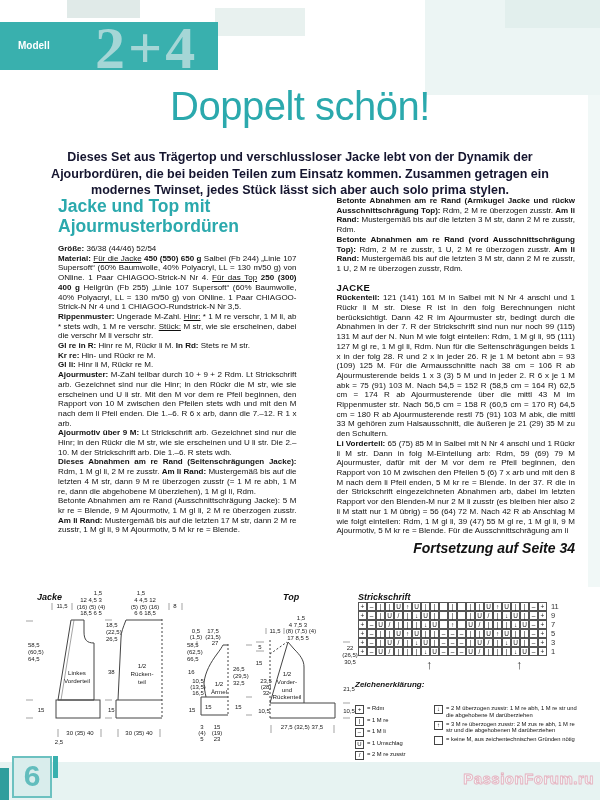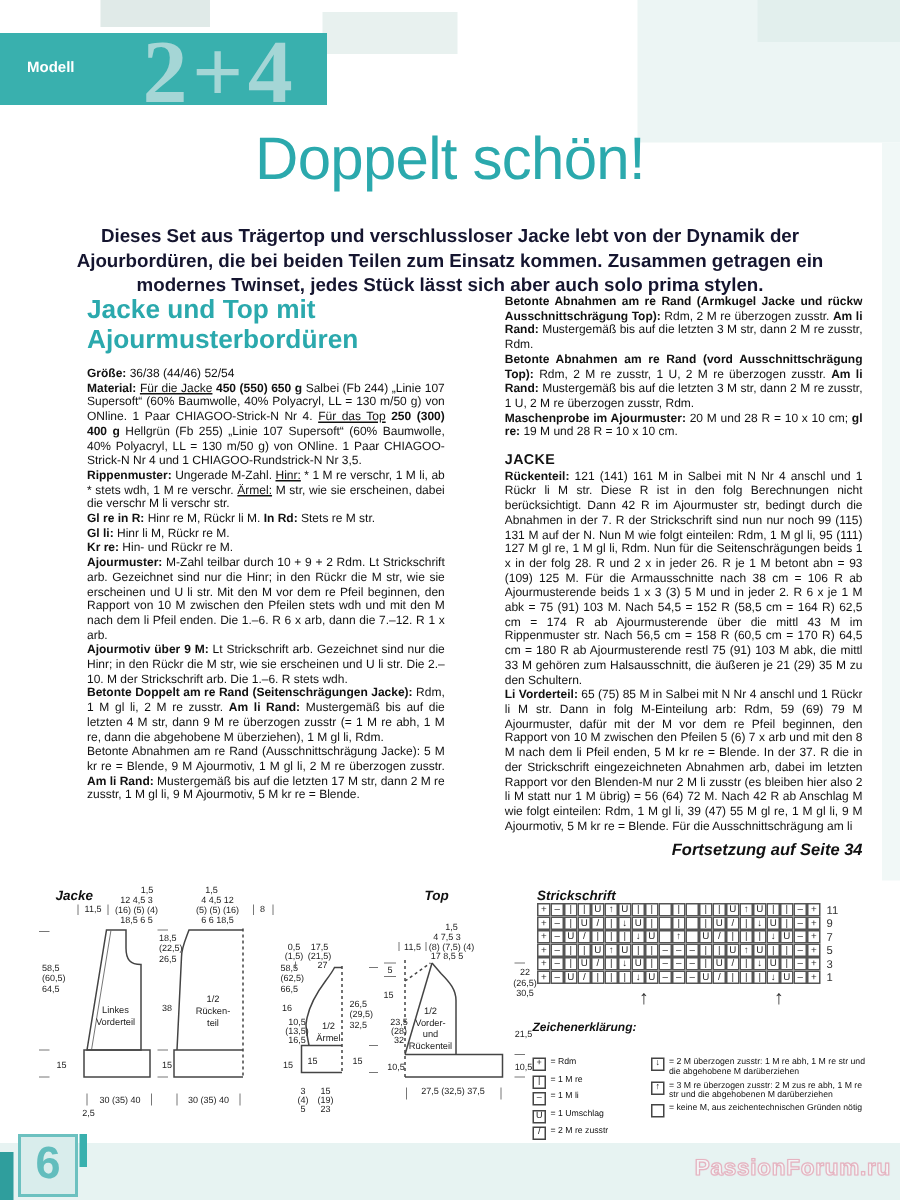--- a/index.html
+++ b/index.html
@@ -10,21 +10,21 @@
   .modell{position:absolute;left:18px;top:40px;color:#fff;font-weight:bold;font-size:10px;z-index:3;}
   .model-num{position:absolute;left:95px;top:20px;font-family:"Liberation Serif",serif;font-weight:bold;font-size:60px;line-height:56px;color:#a5d6d6;letter-spacing:3px;z-index:2;}
   .page-title{position:absolute;left:0;top:84px;width:600px;text-align:center;font-size:40px;color:#2ba9ad;letter-spacing:-0.5px;}
   .intro{position:absolute;left:40px;top:149px;width:520px;text-align:center;font-weight:bold;font-size:12.5px;line-height:16.5px;color:#15152f;}
   
   .cols{position:absolute;left:30px;top:196px;width:545px;height:392px;display:flex;gap:12px;overflow:hidden;}
   .col{width:266px;font-size:8px;line-height:9.7px;text-align:justify;margin-left:28px;}
   .col-heading{font-size:17.5px;line-height:20px;font-weight:bold;color:#2ba9ad;margin:0 0 8px 0;text-align:left;}
   .para{margin:0;}
   .sub-heading{font-size:9.5px;font-weight:bold;margin:9px 0 1px 0;text-align:left;letter-spacing:0.3px;}
-  .continuation{text-align:right;font-weight:bold;font-style:italic;font-size:11px;margin-top:8px;}
+  .continuation{text-align:right;font-weight:bold;font-style:italic;font-size:14px;margin-top:8px;}
   
   .diagrams{position:absolute;left:25px;top:588px;width:552px;height:172px;}
   svg{position:absolute;left:0;top:0;}
   svg text{font-size:6px;fill:#222;font-family:"Liberation Sans",sans-serif;}
   .seclab{font-size:9px;font-weight:bold;font-style:italic;fill:#111;}
   .shape{fill:none;stroke:#444;stroke-width:1;}
   .thin{fill:none;stroke:#666;stroke-width:0.6;}
   .dash{fill:none;stroke:#444;stroke-width:1;stroke-dasharray:2,2;}
   .pname{font-size:6.2px;}
   
@@ -64,35 +64,34 @@
 
 <h1 class="page-title" style="margin:0;font-weight:normal;">Doppelt schön!</h1>
 <div class="intro">Dieses Set aus Trägertop und verschlussloser Jacke lebt von der Dynamik der Ajourbordüren, die bei beiden Teilen zum Einsatz kommen. Zusammen getragen ein modernes Twinset, jedes Stück lässt sich aber auch solo prima stylen.</div>
 
 <div class="cols">
   <div class="col">
     <h2 class="col-heading">Jacke und Top mit Ajourmusterbordüren</h2>
     <div>
         <p class="para"><span style="font-weight: bold;">Größe: </span><span>36/38 (44/46) 52/54</span></p>
         <p class="para"><span style="font-weight: bold;">Material: </span><span style="text-decoration: underline;">Für die Jacke</span><span> </span><span style="font-weight: bold;">450 (550) 650 g </span><span>Salbei (Fb 244) „Linie 107 Supersoft“ (60% Baumwolle, 40% Polyacryl, LL = 130 m/50 g) von ONline. 1 Paar CHIAGOO-Strick-N Nr 4. </span><span style="text-decoration: underline;">Für das Top</span><span> </span><span style="font-weight: bold;">250 (300) 400 g </span><span>Hellgrün (Fb 255) „Linie 107 Supersoft“ (60% Baumwolle, 40% Polyacryl, LL = 130 m/50 g) von ONline. 1 Paar CHIAGOO-Strick-N Nr 4 und 1 CHIAGOO-Rundstrick-N Nr 3,5.</span></p>
-        <p class="para"><span style="font-weight: bold;">Rippenmuster: </span><span>Ungerade M-Zahl. </span><span style="text-decoration: underline;">Hinr:</span><span> * 1 M re verschr, 1 M li, ab * stets wdh, 1 M re verschr. </span><span style="text-decoration: underline;">Ärmel:</span><span> M str, wie sie erscheinen, dabei die verschr M li verschr str.</span></p>
+        <p class="para"><span style="font-weight: bold;">Rippenmuster: </span><span>Ungerade M-Zahl. </span><span style="text-decoration: underline;">Hinr:</span><span> * 1 M re verschr, 1 M li, ab * stets wdh, 1 M re verschr. </span><span style="text-decoration: underline;">Stück:</span><span> M str, wie sie erscheinen, dabei die verschr M li verschr str.</span></p>
         <p class="para"><span style="font-weight: bold;">Gl re in R: </span><span>Hinr re M, Rückr li M. </span><span style="font-weight: bold;">In Rd: </span><span>Stets re M str.</span></p>
+        <p class="para"><span style="font-weight: bold;">Kr re: </span><span>Hin- und Rückr re M.</span></p>
         <p class="para"><span style="font-weight: bold;">Gl li: </span><span>Hinr li M, Rückr re M.</span></p>
-        <p class="para"><span style="font-weight: bold;">Kr re: </span><span>Hin- und Rückr re M.</span></p>
         <p class="para"><span style="font-weight: bold;">Ajourmuster: </span><span>M-Zahl teilbar durch 10 + 9 + 2 Rdm. Lt Strickschrift arb. Gezeichnet sind nur die Hinr; in den Rückr die M str, wie sie erscheinen und U li str. Mit den M vor dem re Pfeil beginnen, den Rapport von 10 M zwischen den Pfeilen stets wdh und mit den M nach dem li Pfeil enden. Die 1.–6. R 6 x arb, dann die 7.–12. R 1 x arb.</span></p>
         <p class="para"><span style="font-weight: bold;">Ajourmotiv über 9 M: </span><span>Lt Strickschrift arb. Gezeichnet sind nur die Hinr; in den Rückr die M str, wie sie erscheinen und U li str. Die 2.–10. M der Strickschrift arb. Die 1.–6. R stets wdh.</span></p>
-        <p class="para"><span style="font-weight: bold;">Betonte Doppelt am re Rand (Seitenschrägungen Jacke): </span><span>Rdm, 1 M gl li, 2 M re zusstr. </span><span style="font-weight: bold;">Am li Rand: </span><span>Mustergemäß bis auf die letzten 4 M str, dann 9 M re überzogen zusstr (= 1 M re abh, 1 M re, dann die abgehobene M überziehen), 1 M gl li, Rdm.</span></p>
+        <p class="para"><span style="font-weight: bold;">Dieses Abnahmen am re Rand (Seitenschrägungen Jacke): </span><span>Rdm, 1 M gl li, 2 M re zusstr. </span><span style="font-weight: bold;">Am li Rand: </span><span>Mustergemäß bis auf die letzten 4 M str, dann 9 M re überzogen zusstr (= 1 M re abh, 1 M re, dann die abgehobene M überziehen), 1 M gl li, Rdm.</span></p>
         <p class="para"><span style="font-weight: normal;">Betonte Abnahmen am re Rand (Ausschnittschrägung Jacke): </span><span>5 M kr re = Blende, 9 M Ajourmotiv, 1 M gl li, 2 M re überzogen zusstr. </span><span style="font-weight: bold;">Am li Rand: </span><span>Mustergemäß bis auf die letzten 17 M str, dann 2 M re zusstr, 1 M gl li, 9 M Ajourmotiv, 5 M kr re = Blende.</span></p>
       </div>
   </div>
   <div class="col">
     <div>
         <p class="para"><span style="font-weight: bold;">Betonte Abnahmen am re Rand (Armkugel Jacke und rückw Ausschnittschrägung Top): </span><span>Rdm, 2 M re überzogen zusstr. </span><span style="font-weight: bold;">Am li Rand: </span><span>Mustergemäß bis auf die letzten 3 M str, dann 2 M re zusstr, Rdm.</span></p>
         <p class="para"><span style="font-weight: bold;">Betonte Abnahmen am re Rand (vord Ausschnittschrägung Top): </span><span>Rdm, 2 M re zusstr, 1 U, 2 M re überzogen zusstr. </span><span style="font-weight: bold;">Am li Rand: </span><span>Mustergemäß bis auf die letzten 3 M str, dann 2 M re zusstr, 1 U, 2 M re überzogen zusstr, Rdm.</span></p>
-        <p class="para"><span style="font-weight: bold;">Maschenprobe im Ajourmuster: </span><span>20 M und 28 R = 10 x 10 cm; </span><span style="font-weight: bold;">gl re: </span><span>19 M und 28 R = 10 x 10 cm.</span></p>
       </div>
     <div class="sub-heading">JACKE</div>
     <div>
         <p class="para"><span style="font-weight: bold;">Rückenteil: </span><span>121 (141) 161 M in Salbei mit N Nr 4 anschl und 1 Rückr li M str. Diese R ist in den folg Berechnungen nicht berücksichtigt. Dann 42 R im Ajourmuster str, bedingt durch die Abnahmen in der 7. R der Strickschrift sind nun nur noch 99 (115) 131 M auf der N. Nun M wie folgt einteilen: Rdm, 1 M gl li, 95 (111) 127 M gl re, 1 M gl li, Rdm. Nun für die Seitenschrägungen beids 1 x in der folg 28. R und 2 x in jeder 26. R je 1 M betont abn = 93 (109) 125 M. Für die Armausschnitte nach 38 cm = 106 R ab Ajourmusterende beids 1 x 3 (3) 5 M und in jeder 2. R 6 x je 1 M abk = 75 (91) 103 M. Nach 54,5 = 152 R (58,5 cm = 164 R) 62,5 cm = 174 R ab Ajourmusterende über die mittl 43 M im Rippenmuster str. Nach 56,5 cm = 158 R (60,5 cm = 170 R) 64,5 cm = 180 R ab Ajourmusterende restl 75 (91) 103 M abk, die mittl 33 M gehören zum Halsausschnitt, die äußeren je 21 (29) 35 M zu den Schultern.</span></p>
         <p class="para"><span style="font-weight: bold;">Li Vorderteil: </span><span>65 (75) 85 M in Salbei mit N Nr 4 anschl und 1 Rückr li M str. Dann in folg M-Einteilung arb: Rdm, 59 (69) 79 M Ajourmuster, dafür mit der M vor dem re Pfeil beginnen, den Rapport von 10 M zwischen den Pfeilen 5 (6) 7 x arb und mit den 8 M nach dem li Pfeil enden, 5 M kr re = Blende. In der 37. R die in der Strickschrift eingezeichneten Abnahmen arb, dabei im letzten Rapport vor den Blenden-M nur 2 M li zusstr (es bleiben hier also 2 li M statt nur 1 M übrig) = 56 (64) 72 M. Nach 42 R ab Anschlag M wie folgt einteilen: Rdm, 1 M gl li, 39 (47) 55 M gl re, 1 M gl li, 9 M Ajourmotiv, 5 M kr re = Blende. Für die Ausschnittschrägung am li</span></p>
       </div>
     <div class="continuation">Fortsetzung auf Seite 34</div>
   </div>
 </div>
 

